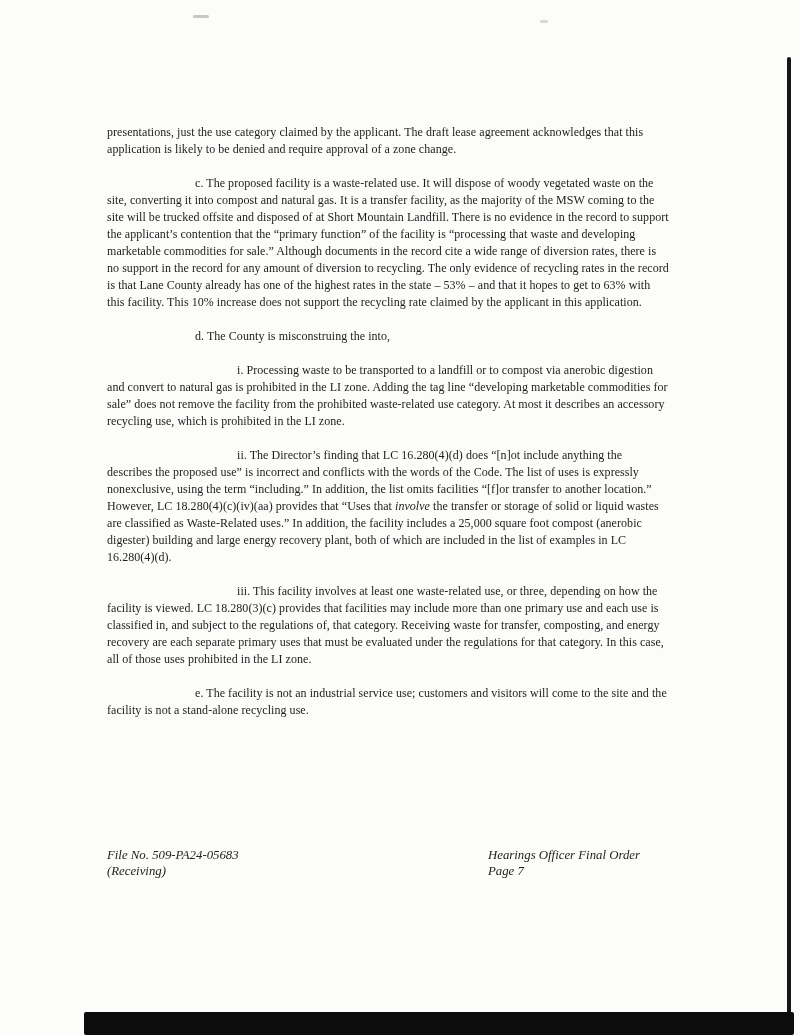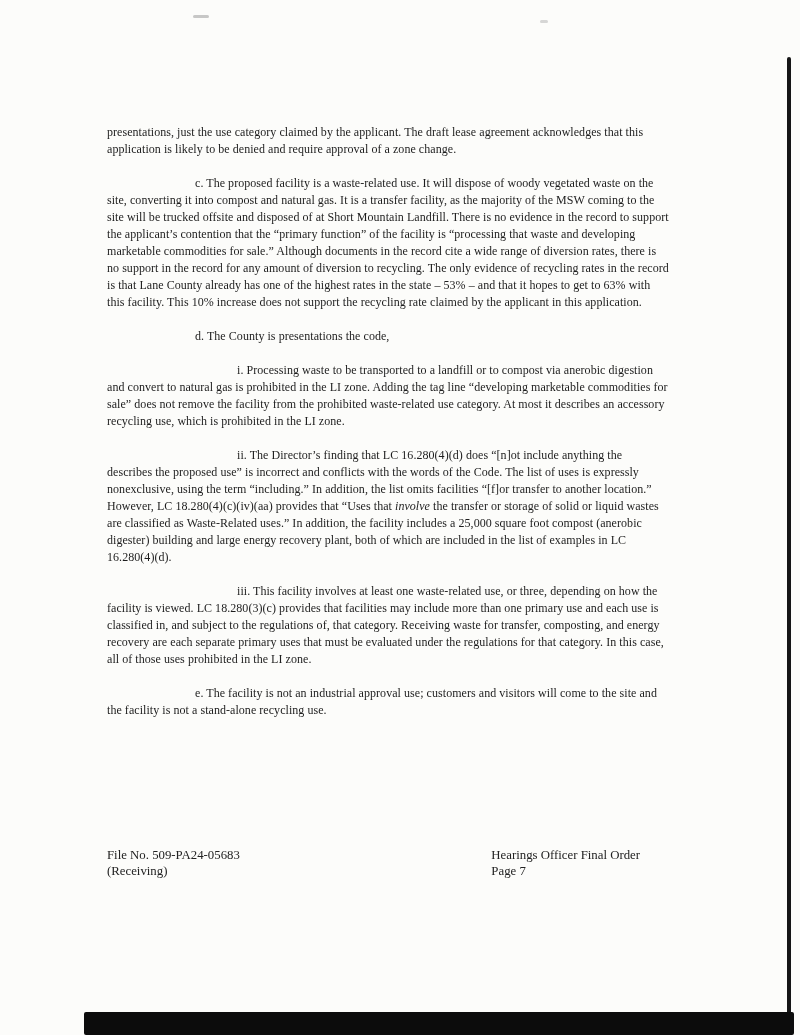--- a/index.html
+++ b/index.html
@@ -31,20 +31,21 @@
   .indent-1 { text-indent: 88px; }
   .indent-2 { text-indent: 130px; }
   em.it { font-style: italic; }
   .footer {
     position: absolute;
     left: 107px;
     top: 848px;
     width: 533px;
     display: flex;
     justify-content: space-between;
+    font-style: italic;
     font-size: 12.8px;
     line-height: 15.5px;
     color: #222;
     gap: 41px;
   }
   .footer-right { }
   .scan-line-right {
     position: absolute;
     left: 787px;
     top: 57px;
@@ -87,25 +88,25 @@
 <body>
 
 <div class="page">
 
   <div class="scan-mark-1"></div>
   <div class="scan-mark-2"></div>
 
   <div class="content">
     <p class="para first">presentations, just the use category claimed by the applicant. The draft lease agreement acknowledges that this application is likely to be denied and require approval of a zone change.</p>
     <p class="para indent-1">c. The proposed facility is a waste-related use. It will dispose of woody vegetated waste on the site, converting it into compost and natural gas. It is a transfer facility, as the majority of the MSW coming to the site will be trucked offsite and disposed of at Short Mountain Landfill. There is no evidence in the record to support the applicant’s contention that the “primary function” of the facility is “processing that waste and developing marketable commodities for sale.” Although documents in the record cite a wide range of diversion rates, there is no support in the record for any amount of diversion to recycling. The only evidence of recycling rates in the record is that Lane County already has one of the highest rates in the state – 53% – and that it hopes to get to 63% with this facility. This 10% increase does not support the recycling rate claimed by the applicant in this application.</p>
-    <p class="para indent-1">d. The County is presentations the code,</p>
+    <p class="para indent-1">d. The County is misconstruing the into,</p>
     <p class="para indent-2">i. Processing waste to be transported to a landfill or to compost via anerobic digestion and convert to natural gas is prohibited in the LI zone. Adding the tag line “developing marketable commodities for sale” does not remove the facility from the prohibited waste-related use category. At most it describes an accessory recycling use, which is prohibited in the LI zone.</p>
     <p class="para indent-2"><span>ii. The Director’s finding that LC 16.280(4)(d) does “[n]ot include anything the describes the proposed use” is incorrect and conflicts with the words of the Code. The list of uses is expressly nonexclusive, using the term “including.” In addition, the list omits facilities “[f]or transfer to another location.” However, LC 18.280(4)(c)(iv)(aa) provides that “Uses that </span><em class="it">involve</em><span> the transfer or storage of solid or liquid wastes are classified as Waste-Related uses.” In addition, the facility includes a 25,000 square foot compost (anerobic digester) building and large energy recovery plant, both of which are included in the list of examples in LC 16.280(4)(d).</span></p>
     <p class="para indent-2">iii. This facility involves at least one waste-related use, or three, depending on how the facility is viewed. LC 18.280(3)(c) provides that facilities may include more than one primary use and each use is classified in, and subject to the regulations of, that category. Receiving waste for transfer, composting, and energy recovery are each separate primary uses that must be evaluated under the regulations for that category. In this case, all of those uses prohibited in the LI zone.</p>
-    <p class="para indent-1">e. The facility is not an industrial approval use; customers and visitors will come to the site and the facility is not a stand-alone recycling use.</p>
+    <p class="para indent-1">e. The facility is not an industrial service use; customers and visitors will come to the site and the facility is not a stand-alone recycling use.</p>
   </div>
 
   <div class="footer">
     <div class="footer-left">
       <div>File No. 509-PA24-05683</div>
       <div>(Receiving)</div>
     </div>
     <div class="footer-right">
       <div>Hearings Officer Final Order</div>
       <div>Page 7</div>

